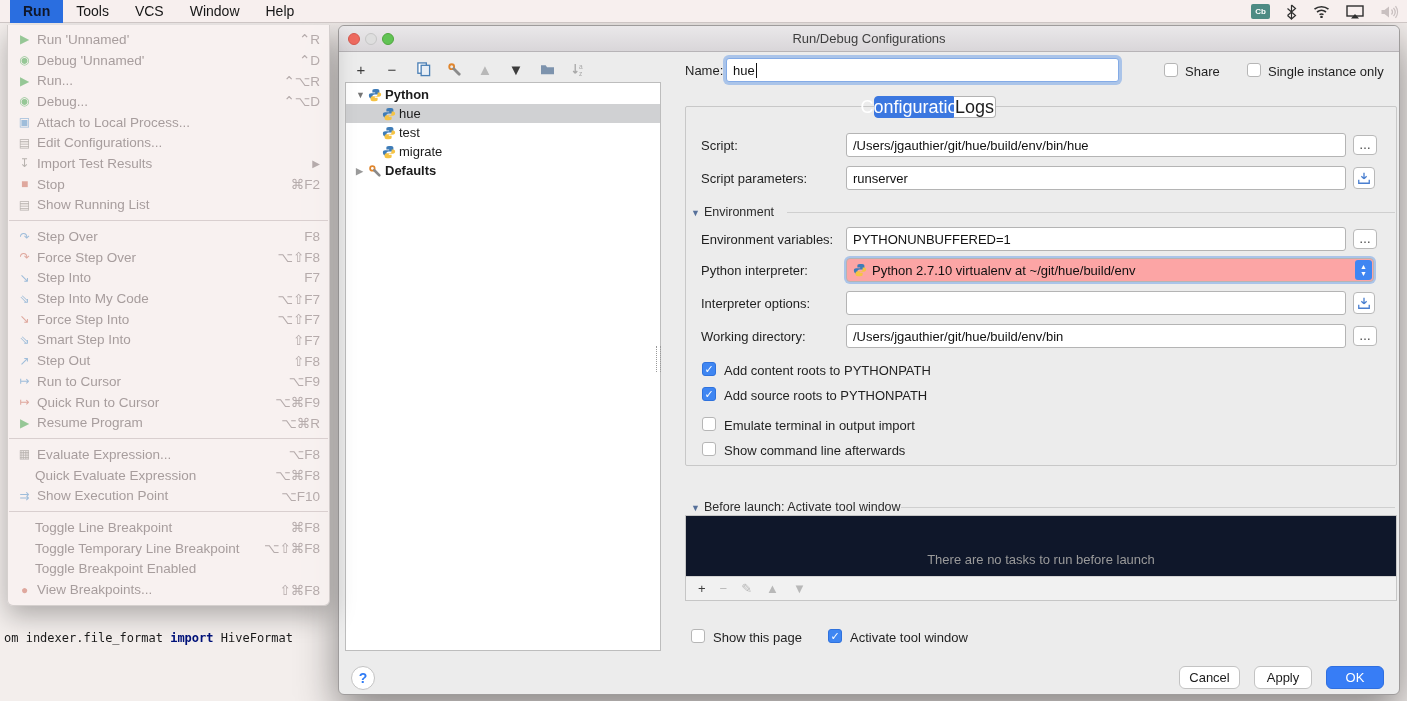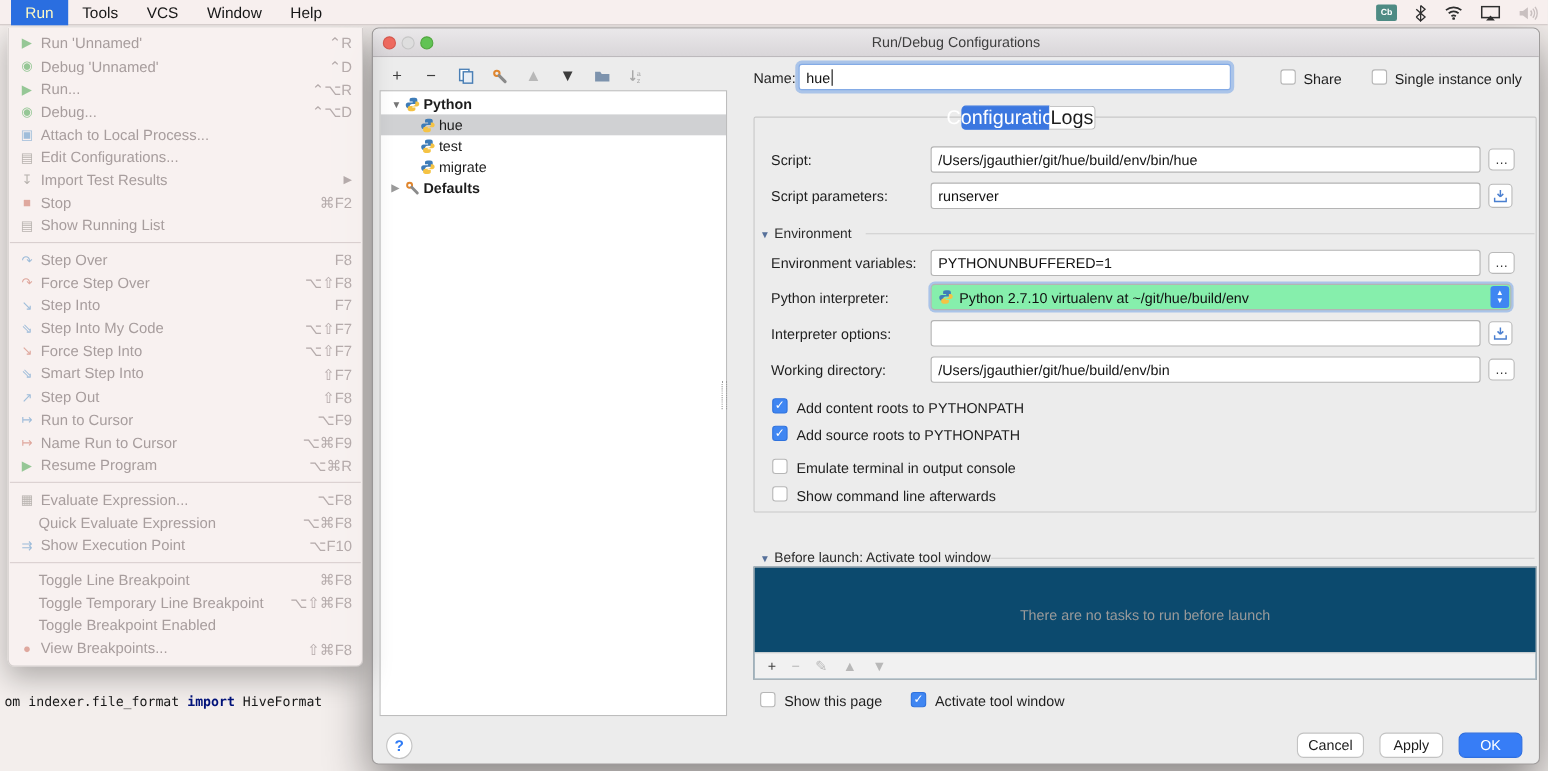--- a/index.html
+++ b/index.html
@@ -2,21 +2,21 @@
 <html><head>
 <meta charset="utf-8">
 <style>
   * { margin:0; padding:0; box-sizing:border-box; }
   html,body { width:1407px; height:701px; overflow:hidden; font-family:"Liberation Sans", sans-serif; background:#f3eeec; }
 
   
   .menubar { position:absolute; left:0; top:0; width:1407px; height:23px; background:#f7efee;
              border-bottom:1px solid #cdc5c4; display:flex; align-items:center; z-index:40; }
   .mb-item { height:23px; display:flex; align-items:center; padding:0 13px; font-size:14px; color:#161616; }
-  .mb-item.active { background:#2a6ee0; color:#fef9c3; }
+  .mb-item.active { background:#2a6ee0; color:#0f172a;font-weight:bold; }
   .mb-status { position:absolute; right:8px; top:0; height:23px; display:flex; align-items:center; gap:16px; }
   .cb-badge { width:19px; height:15px; background:#4e8b84; color:#fff; font-size:8px; font-weight:bold;
               display:flex; align-items:center; justify-content:center; border-radius:2px; }
   .st-ic svg { display:block; }
 
   
   .runmenu { position:absolute; left:7px; top:25px; width:323px; z-index:30;
              background:rgba(248,241,240,0.94); border:1px solid rgba(0,0,0,0.14);
              border-top:none; border-radius:0 0 6px 6px; padding:4px 0 5px 0;
              box-shadow:0 10px 26px rgba(0,0,0,0.28); }
@@ -83,27 +83,27 @@
   .dots-btn { position:absolute; width:24px; height:20px; background:#fff; border:1px solid #b9b9b9; border-radius:4px;
               font-size:12px; color:#333; display:flex; align-items:center; justify-content:center; line-height:10px; }
   .exp-btn { position:absolute; width:22px; height:22px; background:#fff; border:1px solid #b9b9b9; border-radius:4px;
              display:flex; align-items:center; justify-content:center; }
 
   .sect-head { position:absolute; font-size:12.5px; color:#2c2c2c; }
   .sect-head .arr { color:#56709a; font-size:9px; margin-right:4px; }
   .sect-line { position:absolute; height:1px; background:#cfcfcf; }
 
   
-  .combo { position:absolute; height:24px; background:#86efac; border:1px solid #b4b4b4; border-radius:4px;
+  .combo { position:absolute; height:24px; background:#fca5a5; border:1px solid #b4b4b4; border-radius:4px;
            box-shadow:0 0 0 2px rgba(104,156,229,0.5); display:flex; align-items:center; font-size:13px; color:#111; padding:0 2px 0 6px; }
   .combo .stepper { position:absolute; right:1px; top:1px; width:17px; height:20px; background:#3f86f2; border-radius:3px;
                     display:flex; flex-direction:column; align-items:center; justify-content:center; color:#fff; font-size:7px; line-height:7px; }
 
   
-  .blbox { position:absolute; left:346px; top:489px; width:712px; height:103px; border:1px solid #c6c6c6; background:#0c4a6e; }
+  .blbox { position:absolute; left:346px; top:489px; width:712px; height:86px; border:1px solid #c6c6c6; background:#0f172a; }
   .blmsg { position:absolute; left:0; right:0; top:36px; text-align:center; font-size:13px; color:#9a9a9a; }
   .bltools { position:absolute; left:0; right:0; bottom:0; height:24px; background:#f1f1f1; border-top:1px solid #d4d4d4;
              display:flex; align-items:center; gap:14px; padding-left:12px; }
   .bltools span { font-size:13px; }
 
   
   .btn { position:absolute; height:23px; border-radius:6px; font-size:13px; display:flex; align-items:center; justify-content:center; }
   .btn.plain { background:#ffffff; border:1px solid #c3c3c3; color:#1c1c1c; }
   .btn.primary { background:#377df6; border:1px solid #2f6fe0; color:#fff; }
   .help-btn { position:absolute; left:12px; top:640px; width:24px; height:24px; border-radius:50%; background:#fff;
@@ -239,21 +239,21 @@
       <span class="lb">Step Out</span>
       <span class="sc">⇧F8</span>
     </div>
   <div class="mi">
       <span class="ic c-blue">↦</span>
       <span class="lb">Run to Cursor</span>
       <span class="sc">⌥F9</span>
     </div>
   <div class="mi">
       <span class="ic c-red">↦</span>
-      <span class="lb">Name Run to Cursor</span>
+      <span class="lb">Quick Run to Cursor</span>
       <span class="sc">⌥⌘F9</span>
     </div>
   <div class="mi">
       <span class="ic c-green">▶</span>
       <span class="lb">Resume Program</span>
       <span class="sc">⌥⌘R</span>
     </div>
   <div class="msep"></div>
   <div class="mi">
       <span class="ic c-gray">▦</span>
@@ -431,21 +431,21 @@
 
   <div class="lbl" style="left:362px; top:303px">Working directory:</div>
   <div class="field" style="left:507px; top:298px; width:500px">/Users/jgauthier/git/hue/build/env/bin</div>
   <div class="dots-btn" style="left:1014px; top:300px">…</div>
 
   <span class="cbx on" style="left:363px; top:336px">✓</span>
   <div class="lbl" style="left:385px; top:337px">Add content roots to PYTHONPATH</div>
   <span class="cbx on" style="left:363px; top:361px">✓</span>
   <div class="lbl" style="left:385px; top:362px">Add source roots to PYTHONPATH</div>
   <span class="cbx" style="left:363px; top:391px"></span>
-  <div class="lbl" style="left:385px; top:392px">Emulate terminal in output console</div>
+  <div class="lbl" style="left:385px; top:392px">Emulate terminal in output import</div>
   <span class="cbx" style="left:363px; top:416px"></span>
   <div class="lbl" style="left:385px; top:417px">Show command line afterwards</div>
 
   <div class="sect-head" style="left:352px; top:474px"><span class="arr">▼</span><span>Before launch: Activate tool window</span></div>
   <div class="sect-line" style="left:562px; top:481px; width:494px"></div>
   <div class="blbox">
     <div class="blmsg">There are no tasks to run before launch</div>
     <div class="bltools">
       <span class="tb-dark">+</span>
       <span class="tb-dis">−</span>

